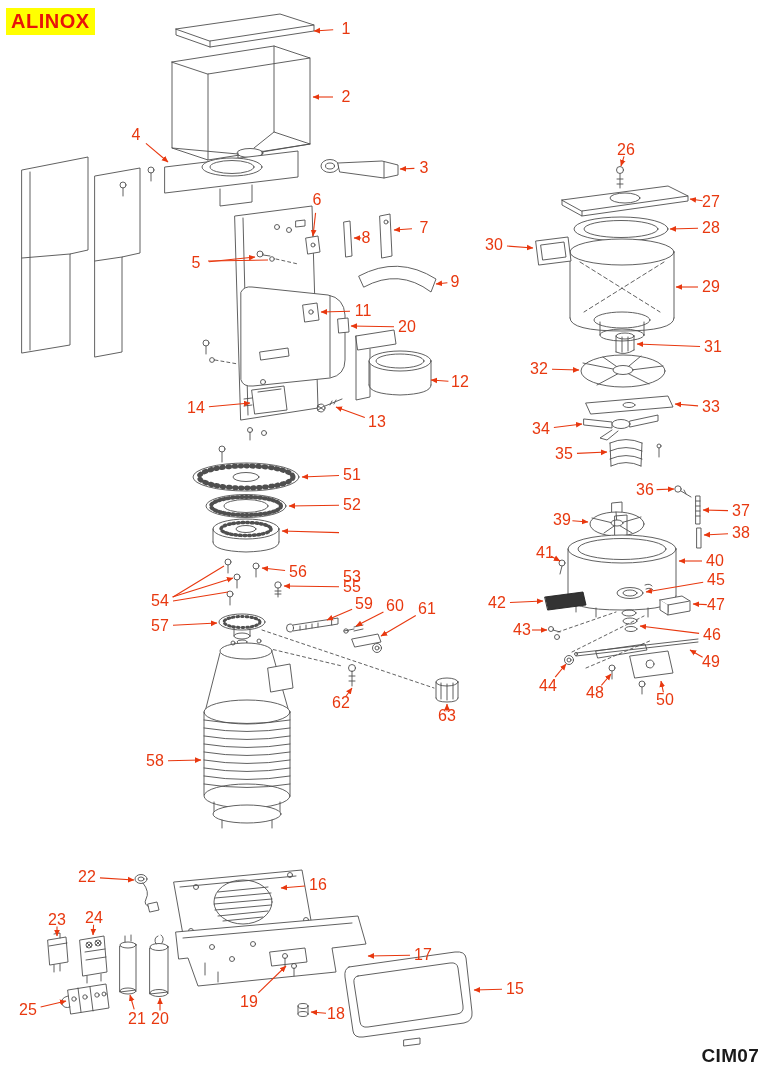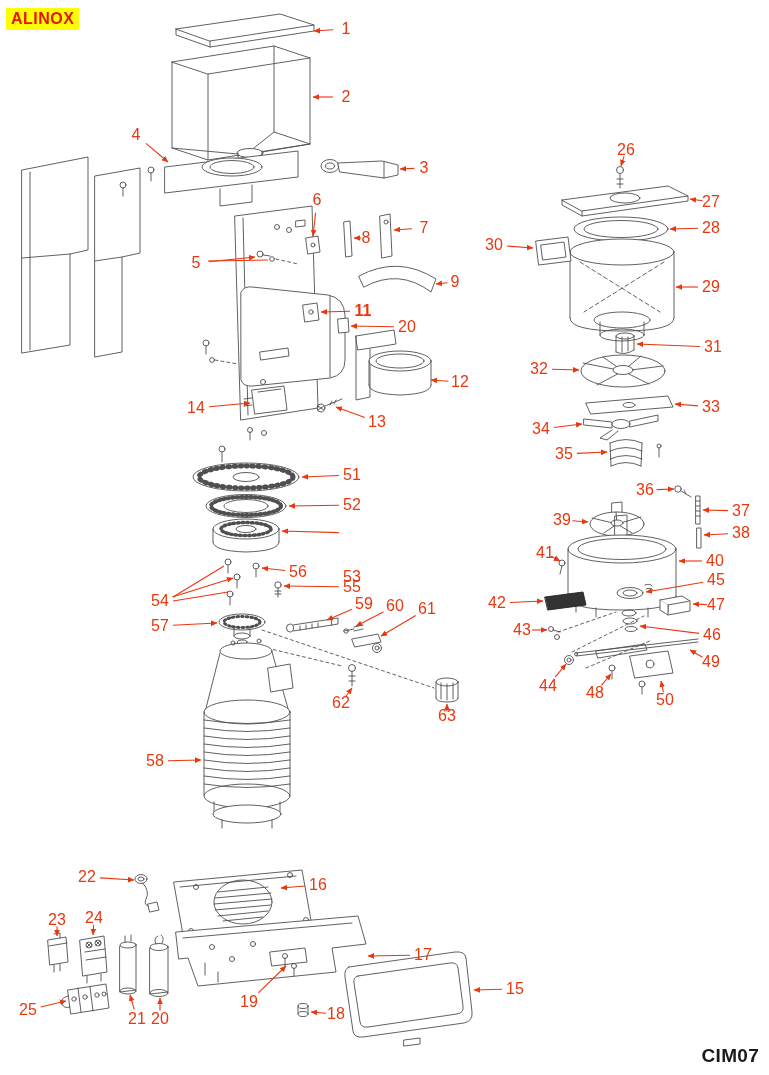--- a/index.html
+++ b/index.html
@@ -19,21 +19,21 @@
   .leader-branch{stroke:var(--callout-color);stroke-width:1.1;fill:none;}
   #arrowhead-path{fill:var(--callout-color);stroke:none;}
   #callout-layer{position:absolute;left:0;top:0;width:100%;height:100%;pointer-events:none;}
   .callout{
     position:absolute;transform:translate(-50%,-50%);
     color:var(--callout-color);font-size:16px;font-weight:400;
     font-family:"Liberation Sans",sans-serif;line-height:1;white-space:nowrap;
   }
   .brand-logo{
     position:absolute;left:6px;top:8px;background:var(--logo-bg);
-    color:var(--logo-color);font-weight:bold;font-size:16px;
+    color:var(--logo-color);font-weight:bold;font-size:20px;
     padding:2px 5px;letter-spacing:0.5px;
   }
   .model-code{
     position:absolute;right:10px;bottom:8px;color:var(--model-color);
     font-size:19px;font-weight:600;letter-spacing:0.3px;
   }
 </style>
 </head>
 <body>
 
@@ -566,21 +566,21 @@
       <div class="callout" style="left: 346px; top: 29px;">1</div>
       <div class="callout" style="left: 346px; top: 97px;">2</div>
       <div class="callout" style="left: 424px; top: 168px;">3</div>
       <div class="callout" style="left: 136px; top: 135px;">4</div>
       <div class="callout" style="left: 196px; top: 263px;">5</div>
       <div class="callout" style="left: 317px; top: 200px;">6</div>
       <div class="callout" style="left: 424px; top: 228px;">7</div>
       <div class="callout" style="left: 366px; top: 238px;">8</div>
       <div class="callout" style="left: 455px; top: 282px;">9</div>
       <div class="callout" style="left: 407px; top: 327px;">20</div>
-      <div class="callout" style="left: 363px; top: 311px; font-weight: bold;">11</div>
+      <div class="callout" style="left: 363px; top: 311px;">11</div>
       <div class="callout" style="left: 460px; top: 382px;">12</div>
       <div class="callout" style="left: 377px; top: 422px;">13</div>
       <div class="callout" style="left: 196px; top: 408px;">14</div>
       <div class="callout" style="left: 515px; top: 989px;">15</div>
       <div class="callout" style="left: 318px; top: 885px;">16</div>
       <div class="callout" style="left: 423px; top: 955px;">17</div>
       <div class="callout" style="left: 336px; top: 1014px;">18</div>
       <div class="callout" style="left: 249px; top: 1002px;">19</div>
       <div class="callout" style="left: 160px; top: 1019px;">20</div>
       <div class="callout" style="left: 137px; top: 1019px;">21</div>

